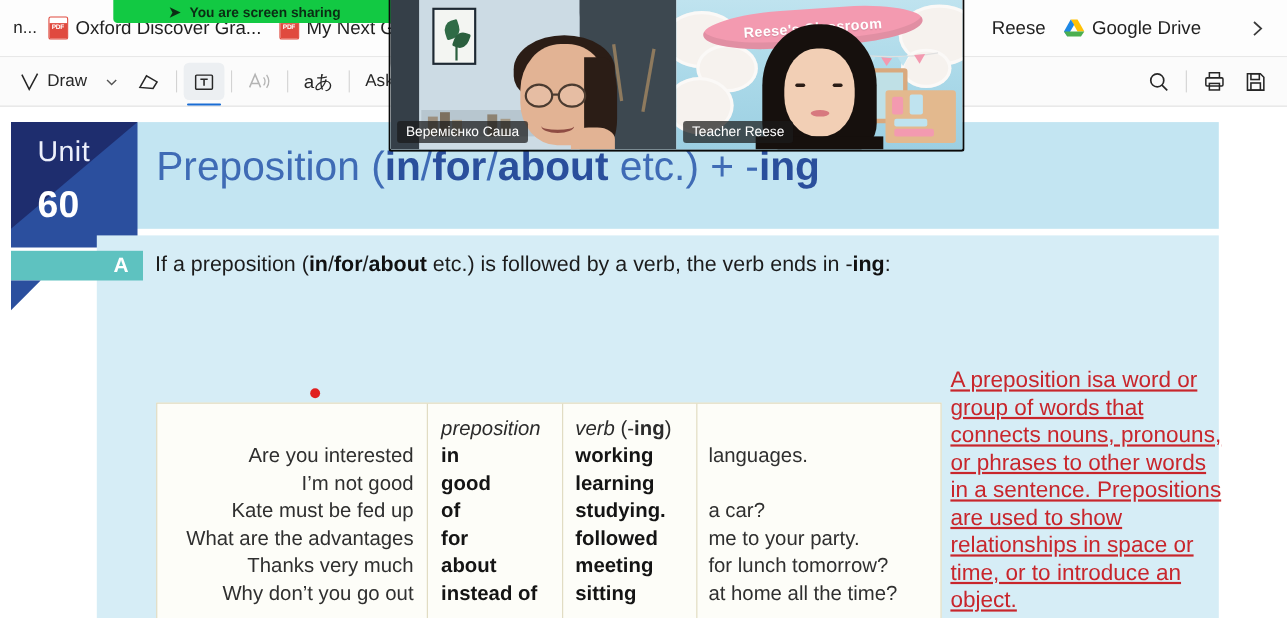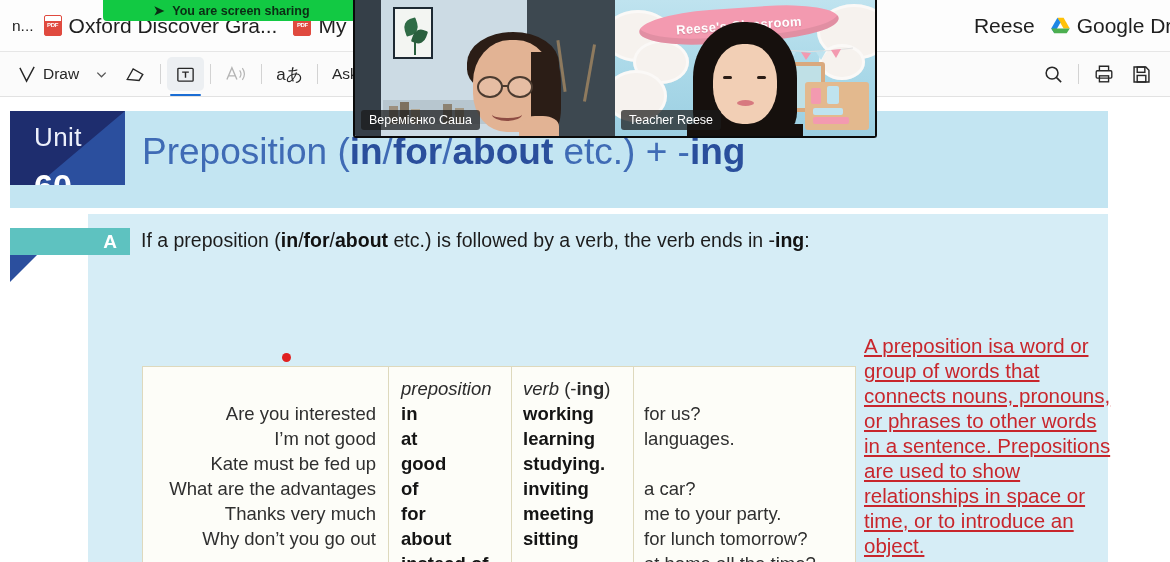--- a/index.html
+++ b/index.html
@@ -13,21 +13,21 @@
 
   
   .bookmarks-bar {
     position: absolute; left: 0; top: 0; width: 1170px; height: 52px;
     background: #fdfdfd; border-bottom: 1px solid #e6e6e6;
     display: flex; align-items: center; padding: 0 6px;
   }
   .bm {
     display: flex; align-items: center; gap: 7px;
     padding: 4px 8px; border-radius: 5px;
-    font-size: 21px; color: #1f1f1f; white-space: nowrap;
+    font-size: 17px; color: #1f1f1f; white-space: nowrap;
     cursor: default;
   }
   .bm-truncate-left { color:#1f1f1f; font-size:15.5px; padding:4px 2px 4px 6px; }
   .pdf-ico {
     width: 18px; height: 21px; position: relative; flex: none;
     background: #fff; border: 1.6px solid #e04a3f; border-radius: 2px;
   }
   .pdf-ico::before {
     content: ""; position: absolute; left: 0; right: 0; top: 5px; bottom: 0;
     background: #e04a3f;
@@ -173,21 +173,21 @@
   .v2 .body2 { position:absolute; left:72px; top:124px; width:116px; height:20px; background:#16100d; }
 
   
   .page { position: absolute; left: 0; top: 97px; width: 1170px; height: 465px; background: #fff; }
 
   .header-band {
     position: absolute; left: 10px; top: 14px; width: 1098px; height: 97px;
     background: #c3e5f2;
   }
   .unit-badge {
-    position: absolute; left: 10px; top: 14px; width: 115px; height: 74px;
+    position: absolute; left: 10px; top: 14px; width: 115px; height: 114px;
     background: #2b4f9e; overflow: hidden;
   }
   .unit-badge::before {
     content: ""; position: absolute; left: 0; top: 0;
     border-style: solid; border-width: 97px 115px 0 0;
     border-color: #1e2d6e transparent transparent transparent;
   }
   .unit-word {
     position: absolute; left: 24px; top: 11px; z-index: 2;
     color: #ecf0fb; font-size: 26px; font-weight: 300; letter-spacing: 0.4px;
@@ -293,39 +293,37 @@
           <div class="cell">Are you interested</div>
           <div class="cell">I’m not good</div>
           <div class="cell">Kate must be fed up</div>
           <div class="cell">What are the advantages</div>
           <div class="cell">Thanks very much</div>
           <div class="cell">Why don’t you go out</div>
         </div>
       <div class="col c2" id="col2">
           <div class="hdr">preposition</div>
           <div class="cell b">in</div>
-          <div class="cell b">at</div>
           <div class="cell b">good</div>
           <div class="cell b">of</div>
           <div class="cell b">for</div>
           <div class="cell b">about</div>
           <div class="cell b">instead of</div>
         </div>
       <div class="col c3" id="col3">
           <div class="hdr">verb<span style="font-style: normal;"> (-</span><b>ing</b><span style="font-style: normal;">)</span></div>
           <div class="cell b">working</div>
           <div class="cell b">learning</div>
           <div class="cell b">studying.</div>
-          <div class="cell b">inviting</div>
+          <div class="cell b">followed</div>
           <div class="cell b">meeting</div>
           <div class="cell b">sitting</div>
         </div>
       <div class="col c4" id="col4">
           <div class="hdr">&nbsp;</div>
-          <div class="cell">for us?</div>
           <div class="cell">languages.</div>
           <div class="cell">&nbsp;</div>
           <div class="cell">a car?</div>
           <div class="cell">me to your party.</div>
           <div class="cell">for lunch tomorrow?</div>
           <div class="cell">at home all the time?</div>
         </div>
     </div>
 
     <div class="annotation">A preposition isa word or group of words that connects nouns, pronouns, or phrases to other words in a sentence. Prepositions are used to show relationships in space or time, or to introduce an object.</div>

